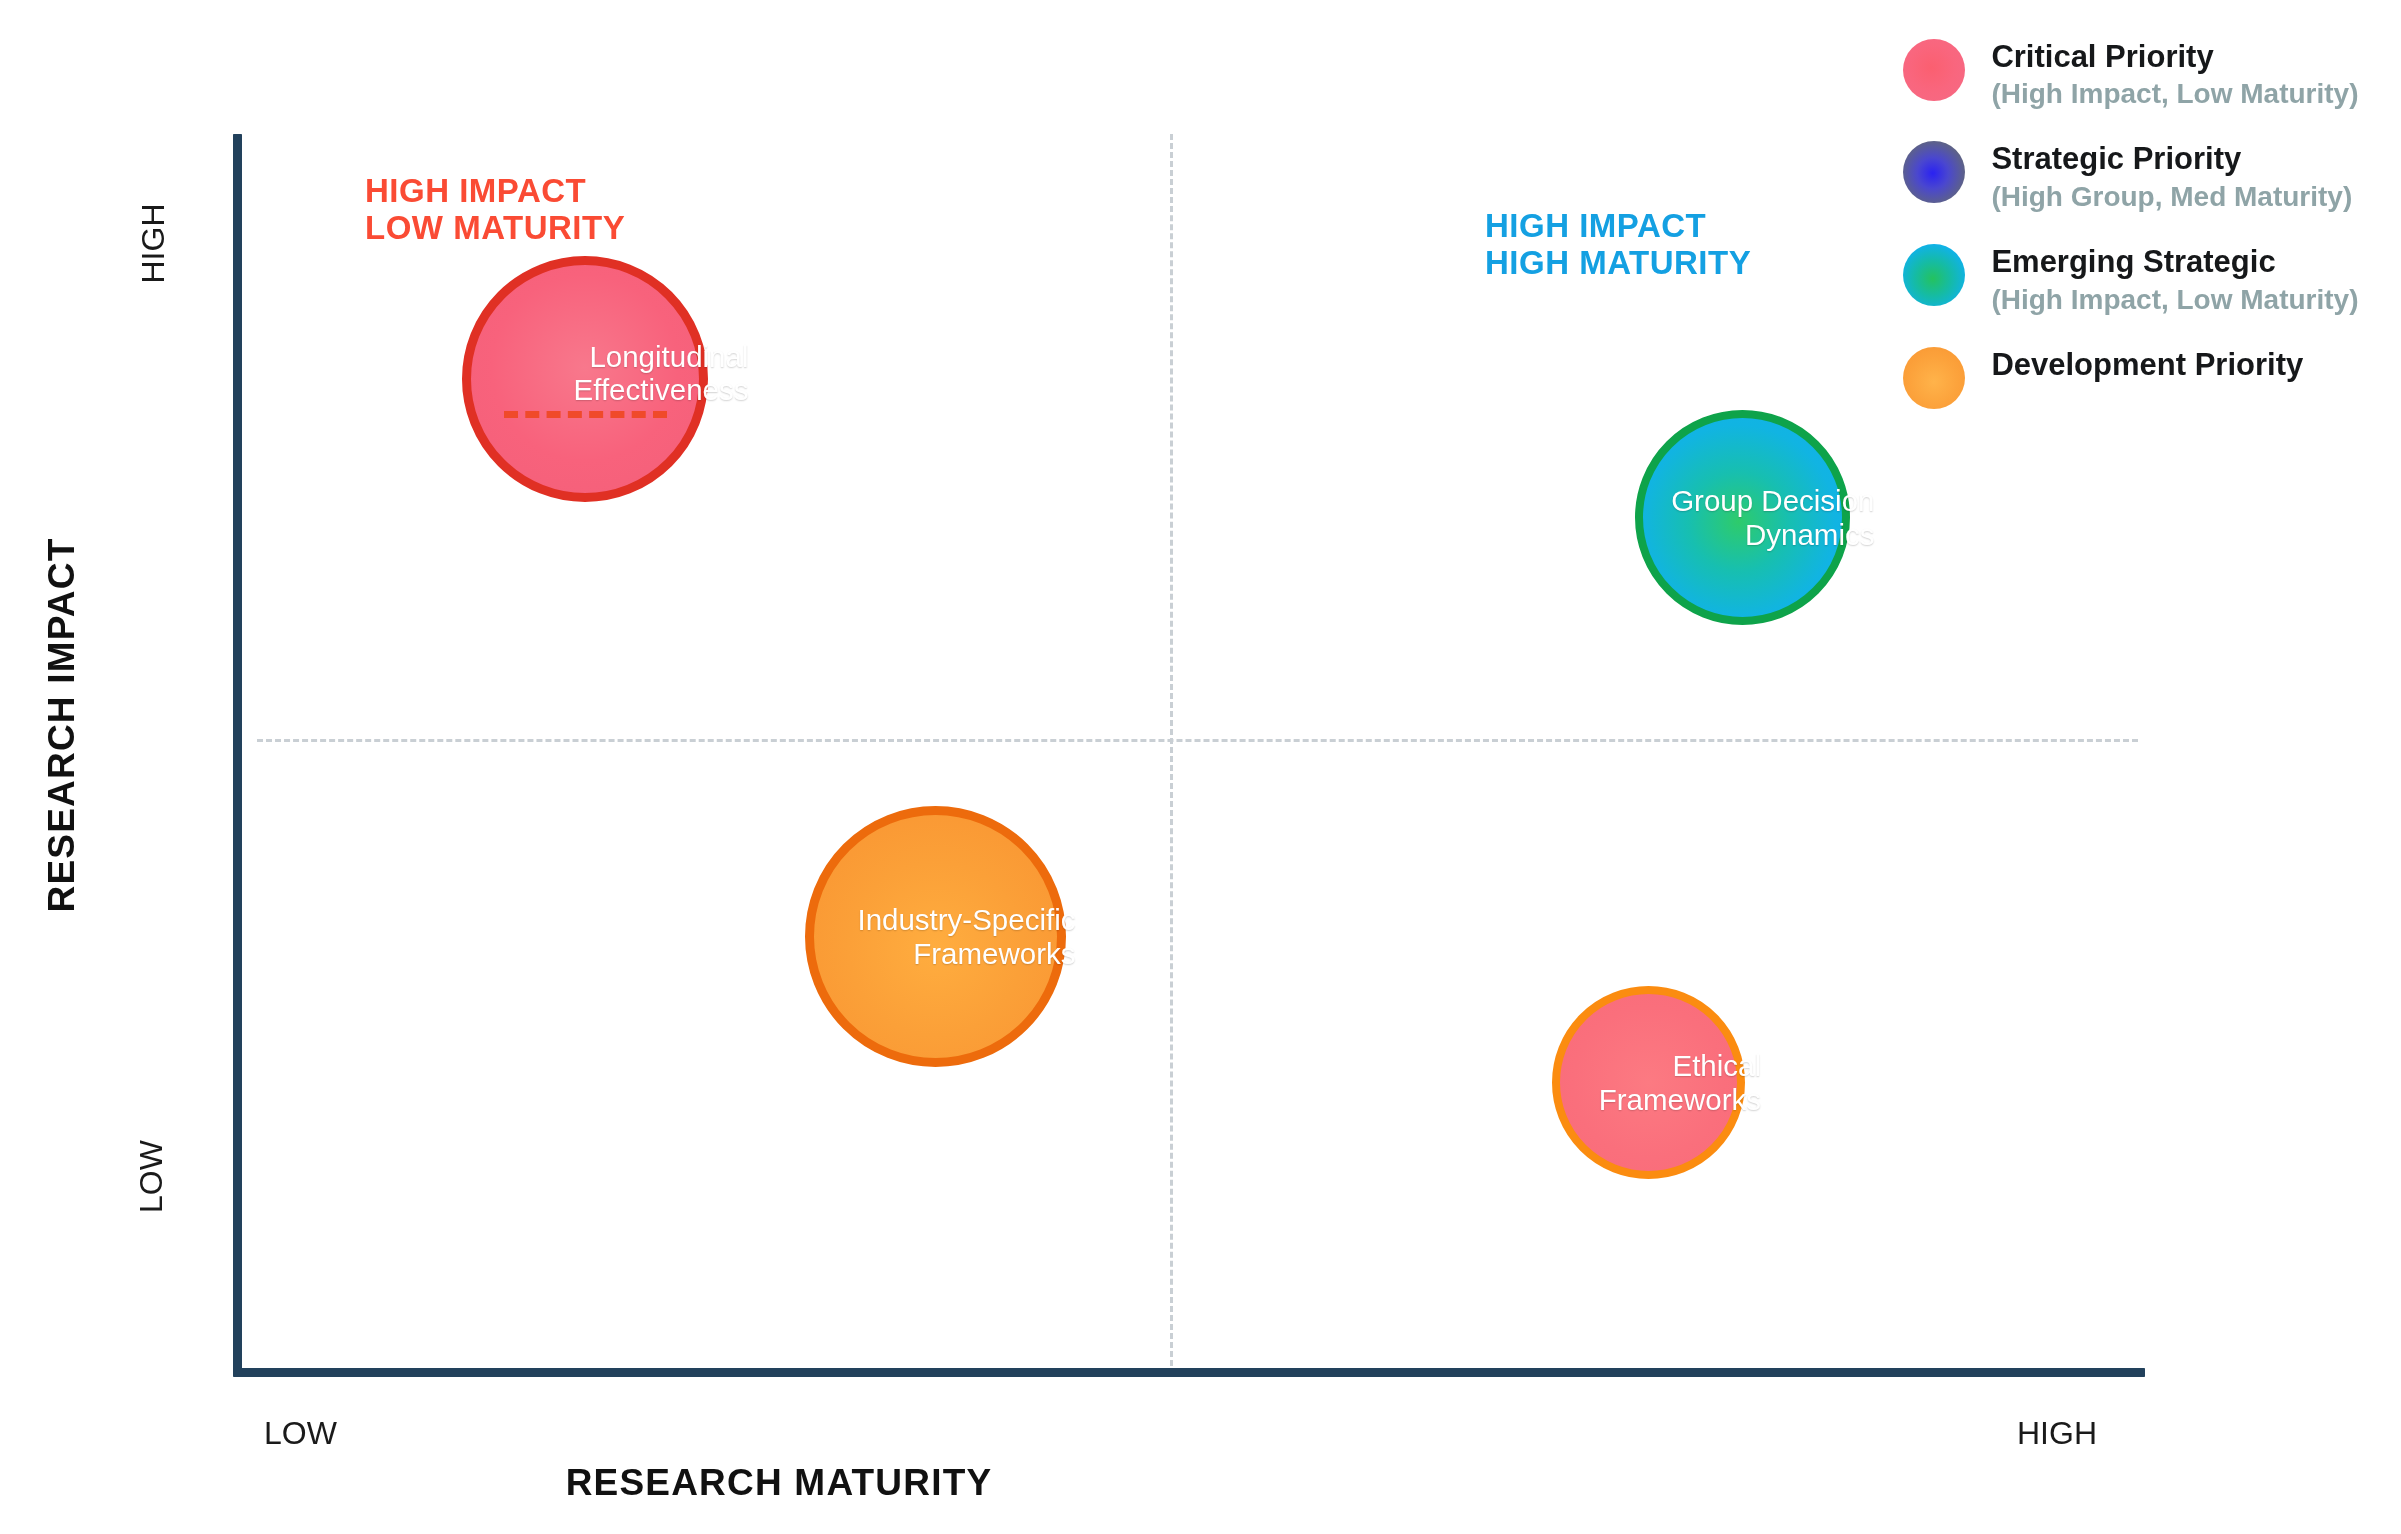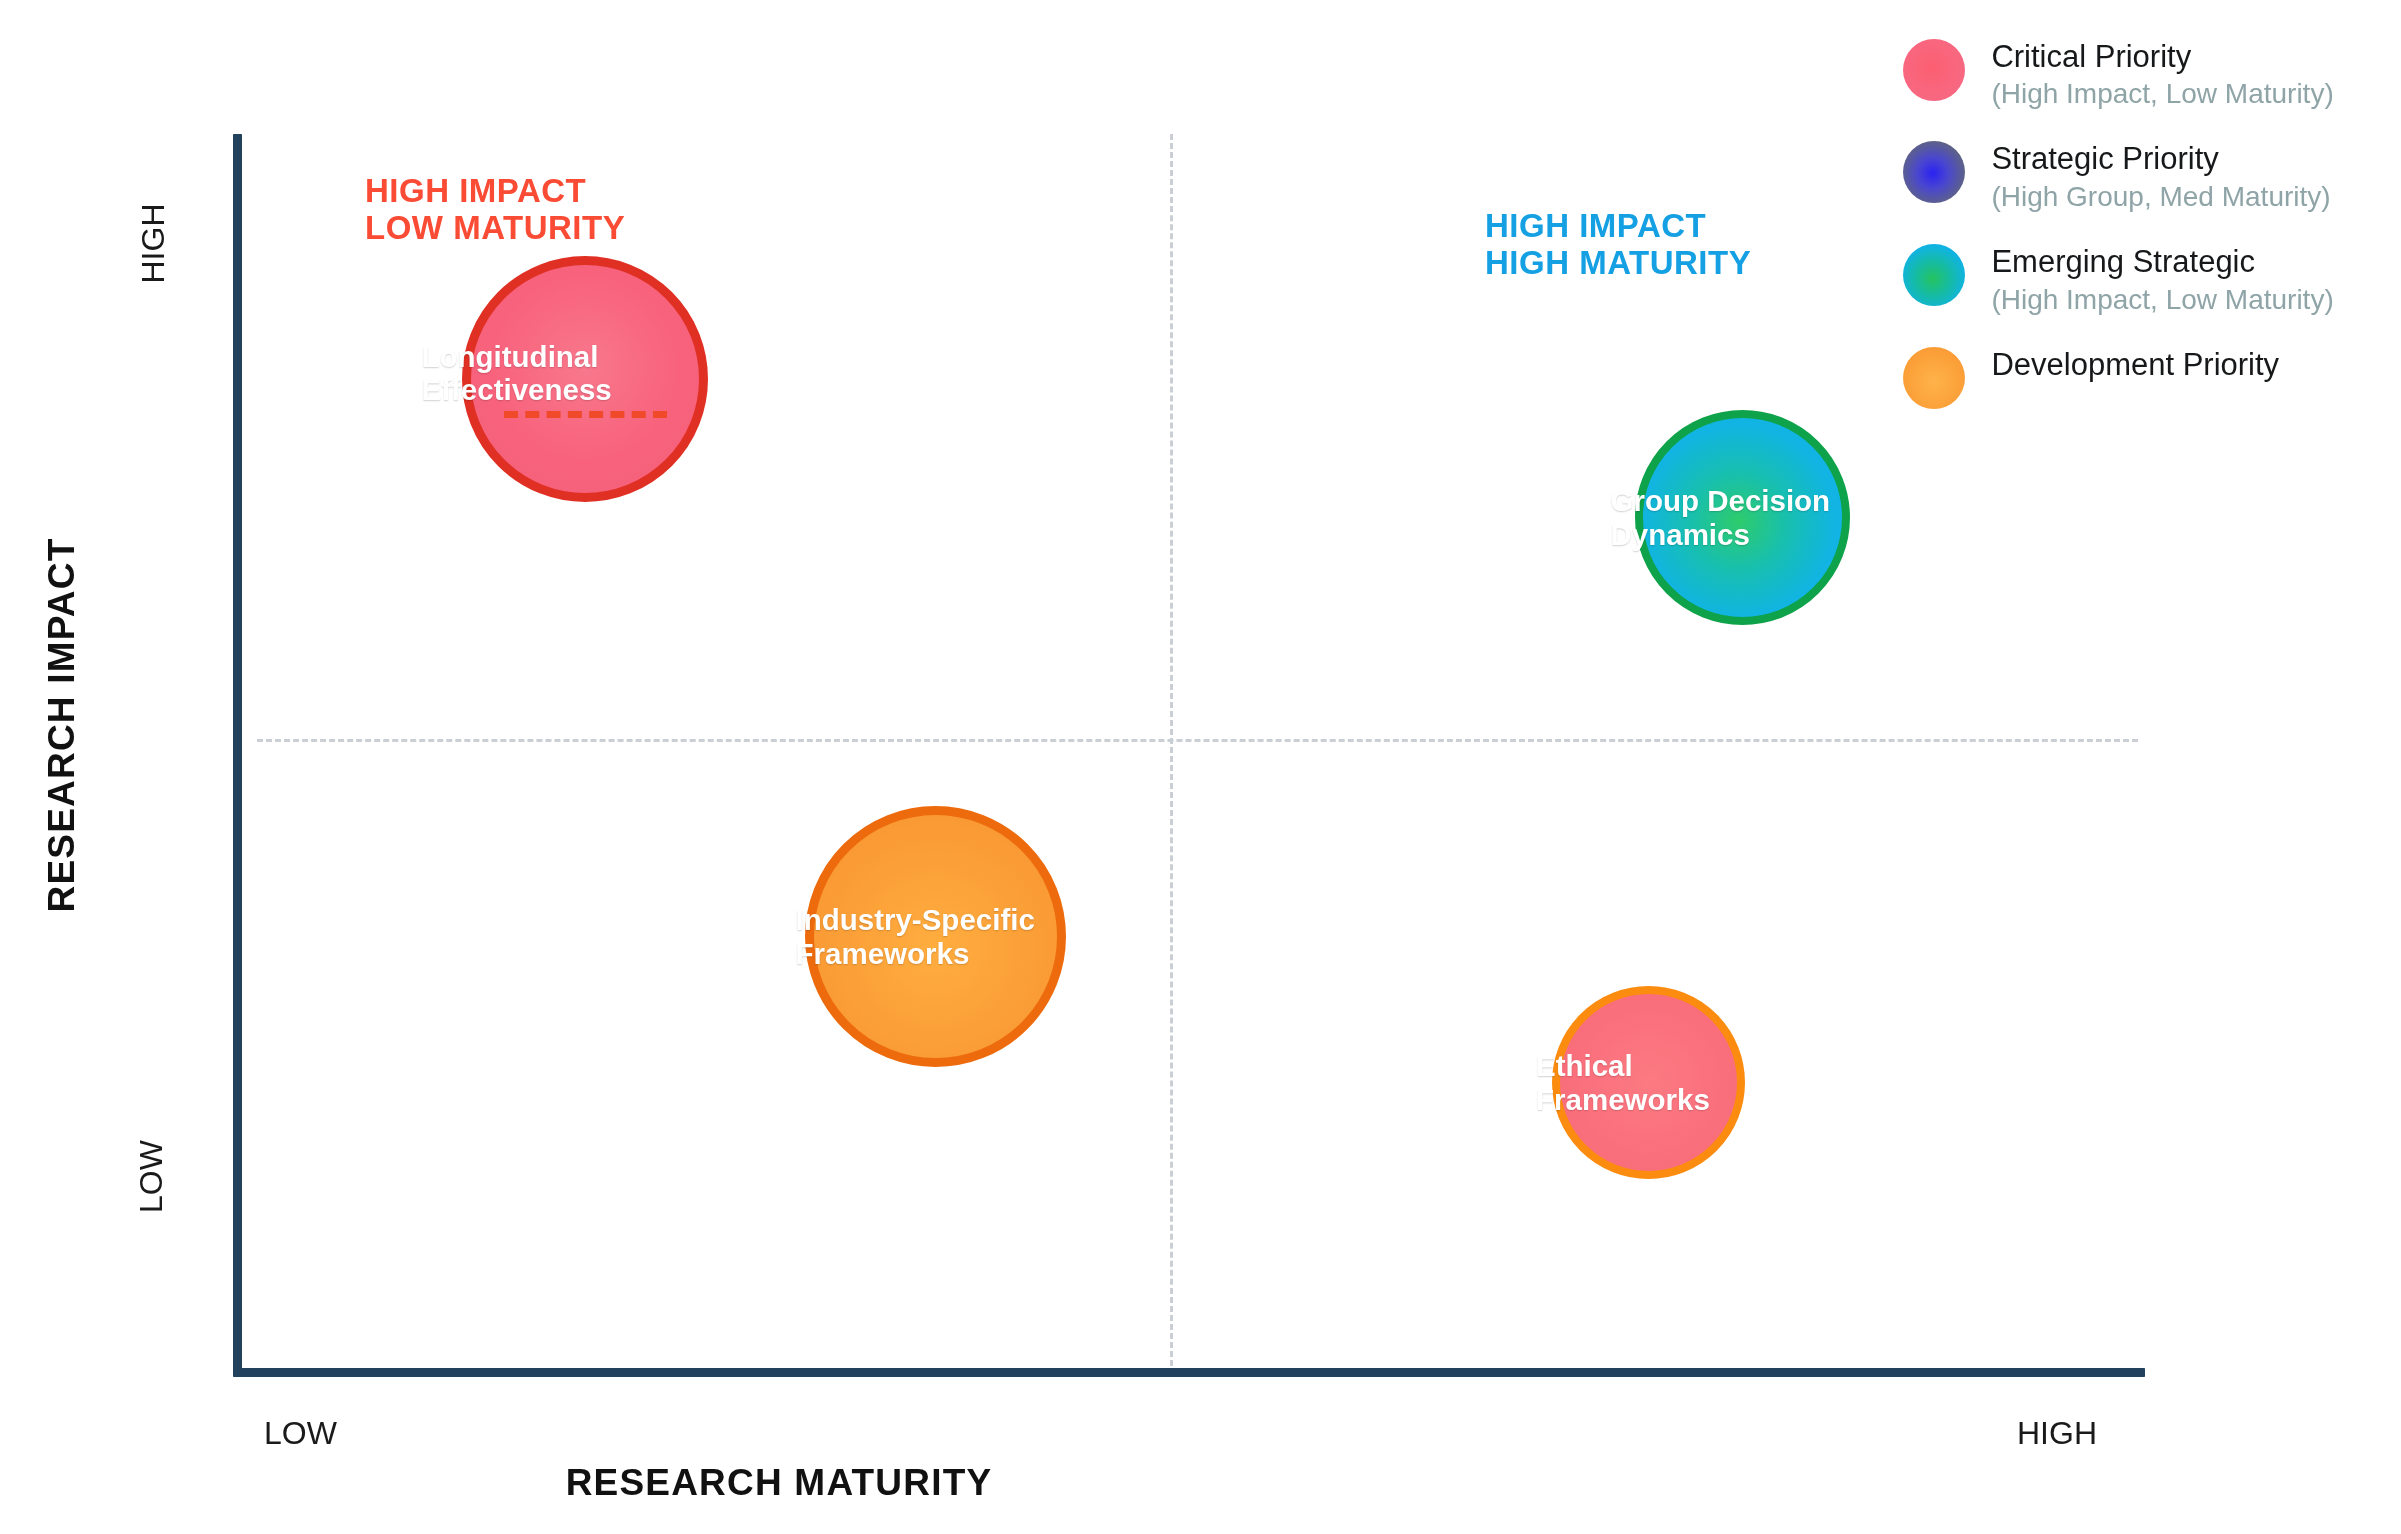--- a/index.html
+++ b/index.html
@@ -119,23 +119,23 @@
     position: absolute;
     border-radius: 50%;
     box-sizing: border-box;
     display: flex;
     flex-direction: column;
     align-items: center;
     justify-content: center;
   }
   .bubble-label {
     font-size: 29.5px;
-    font-weight: bold;
+    font-weight: normal;
     color: #ffffff;
-    text-align: left;
+    text-align: right;
     line-height: 1.12;
     white-space: pre-line;
     text-shadow: 0 0.8px 1.6px rgba(0,0,0,0.18);
     width: 327px;
   }
   .bubble-underline {
     margin-top: 4.7px;
     width: 163px;
     height: 0;
     border-top: 7px dashed;
@@ -186,20 +186,21 @@
     position: absolute;
     left: 1903px;
     top: 37px;
     width: 498px;
   }
   .legend-row {
     display: flex;
     align-items: flex-start;
     margin-bottom: 18.7px;
     min-height: 84px;
+    font-weight: bold;
   }
   .legend-dot {
     width: 62px;
     height: 62px;
     border-radius: 50%;
     flex: 0 0 62px;
     margin-top: 1.6px;
   }
   .legend-text { margin-left: 26.4px; padding-top: 1.6px; }
   .legend-title {

